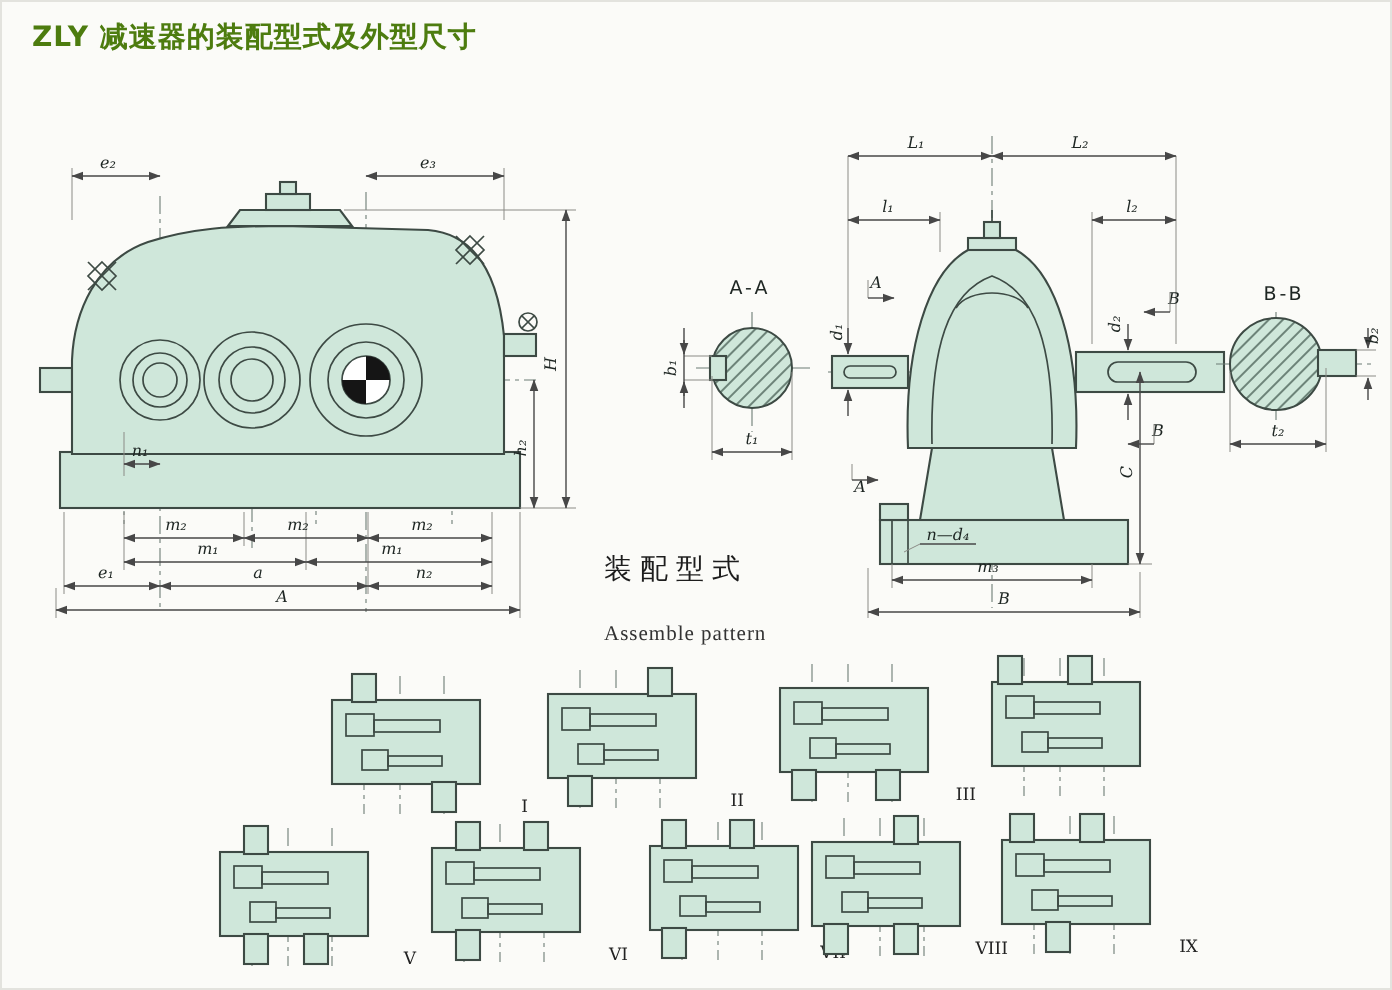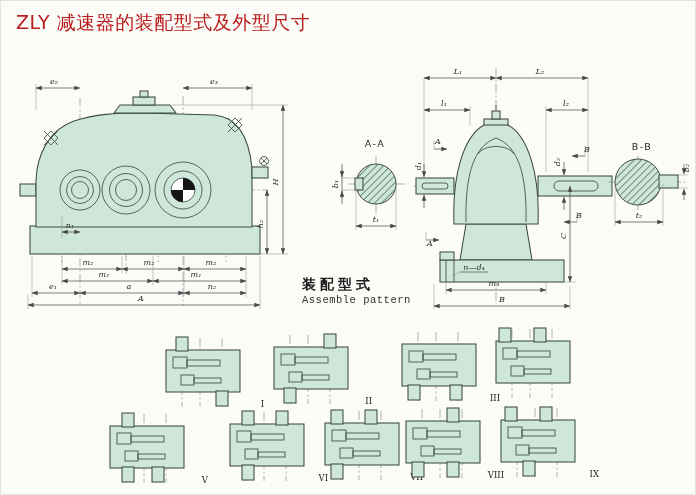--- a/index.html
+++ b/index.html
@@ -3,25 +3,25 @@
 <meta charset="utf-8">
 <style>
   html,body{margin:0;padding:0}
   body{
     width:696px;height:495px;position:relative;overflow:hidden;
     background:#fbfbf8;font-family:"DejaVu Sans",sans-serif;
   }
   .frame{position:absolute;inset:0;border:1px solid #e3e3de;pointer-events:none}
   .abs{position:absolute}
   .page-title{
-    left:16px;top:10px;font-size:19px;font-weight:normal;color:#b91c1c;
+    left:16px;top:10px;font-size:14px;font-weight:bold;color:#4d7c0f;
     letter-spacing:0.5px;white-space:nowrap;
   }
-  .asm-zh{font-size:14px;font-weight:bold;color:#1d1d1d;letter-spacing:4px;font-family:"DejaVu Sans",sans-serif}
-  .asm-en{font-size:10.5px;color:#333;font-family:Liberation Mono, monospace;margin-top:0;letter-spacing:0.5px}
+  .asm-zh{font-size:14px;font-weight:normal;color:#1d1d1d;letter-spacing:4px;font-family:"DejaVu Sans",sans-serif}
+  .asm-en{font-size:10.5px;color:#333;font-family:Liberation Serif, serif;margin-top:18px;letter-spacing:0.5px}
   svg{overflow:visible}
   .ln{fill:#cfe7da;stroke:#3d4a44;stroke-width:1.05}
   .ln2{fill:none;stroke:#3d4a44;stroke-width:0.85}
   .cl{stroke:#6d7d75;stroke-width:0.55;stroke-dasharray:9 2.5 2 2.5;fill:none}
   .dm{stroke:#474747;stroke-width:0.7;fill:none}
   .ex{stroke:#8b8b86;stroke-width:0.5;fill:none}
   text.dlab{font:italic 8px "DejaVu Serif",serif;fill:#1d2522;text-anchor:middle}
   text.sec{font:9.5px "DejaVu Sans",sans-serif;fill:#1d2522;letter-spacing:1.5px;text-anchor:middle}
   .pat{position:absolute;width:110px;height:76px}
   .plab{position:absolute;right:-6px;bottom:1px;font:8.5px "DejaVu Serif",serif;color:#222}
@@ -274,21 +274,21 @@
       <rect x="18" y="16" width="74" height="42" class="ln"></rect>
       <rect x="68" y="3" width="12" height="14" class="ln"></rect>
       <rect x="28" y="57" width="12" height="15" class="ln"></rect>
       <rect x="25" y="23" width="14" height="11" class="ln2"></rect>
       <rect x="39" y="26" width="33" height="6" class="ln2"></rect>
       <rect x="33" y="41" width="13" height="10" class="ln2"></rect>
       <rect x="46" y="44" width="27" height="5" class="ln2"></rect>
     </svg>
   <span class="plab">II</span>
 </div>
-<div class="pat" style="left:384px;top:328px">
+<div class="pat" style="left:372px;top:328px">
   <svg width="110" height="76" viewBox="0 0 110 76">
       <line x1="34" y1="4" x2="34" y2="73" class="cl"></line>
       <line x1="52" y1="4" x2="52" y2="73" class="cl"></line>
       <line x1="74" y1="4" x2="74" y2="73" class="cl"></line>
       <rect x="18" y="16" width="74" height="42" class="ln"></rect>
       <rect x="24" y="57" width="12" height="15" class="ln"></rect>
       <rect x="66" y="57" width="12" height="15" class="ln"></rect>
       <rect x="25" y="23" width="14" height="11" class="ln2"></rect>
       <rect x="39" y="26" width="33" height="6" class="ln2"></rect>
       <rect x="33" y="41" width="13" height="10" class="ln2"></rect>
@@ -321,21 +321,21 @@
       <rect x="30" y="3" width="12" height="14" class="ln"></rect>
       <rect x="30" y="57" width="12" height="15" class="ln"></rect>
       <rect x="60" y="57" width="12" height="15" class="ln"></rect>
       <rect x="25" y="23" width="14" height="11" class="ln2"></rect>
       <rect x="39" y="26" width="33" height="6" class="ln2"></rect>
       <rect x="33" y="41" width="13" height="10" class="ln2"></rect>
       <rect x="46" y="44" width="27" height="5" class="ln2"></rect>
     </svg>
   <span class="plab">V</span>
 </div>
-<div class="pat" style="left:212px;top:408px">
+<div class="pat" style="left:198px;top:408px">
   <svg width="110" height="76" viewBox="0 0 110 76">
       <line x1="34" y1="4" x2="34" y2="73" class="cl"></line>
       <line x1="52" y1="4" x2="52" y2="73" class="cl"></line>
       <line x1="74" y1="4" x2="74" y2="73" class="cl"></line>
       <rect x="18" y="16" width="74" height="42" class="ln"></rect>
       <rect x="30" y="3" width="12" height="14" class="ln"></rect>
       <rect x="64" y="3" width="12" height="14" class="ln"></rect>
       <rect x="30" y="57" width="12" height="15" class="ln"></rect>
       <rect x="25" y="23" width="14" height="11" class="ln2"></rect>
       <rect x="39" y="26" width="33" height="6" class="ln2"></rect>

